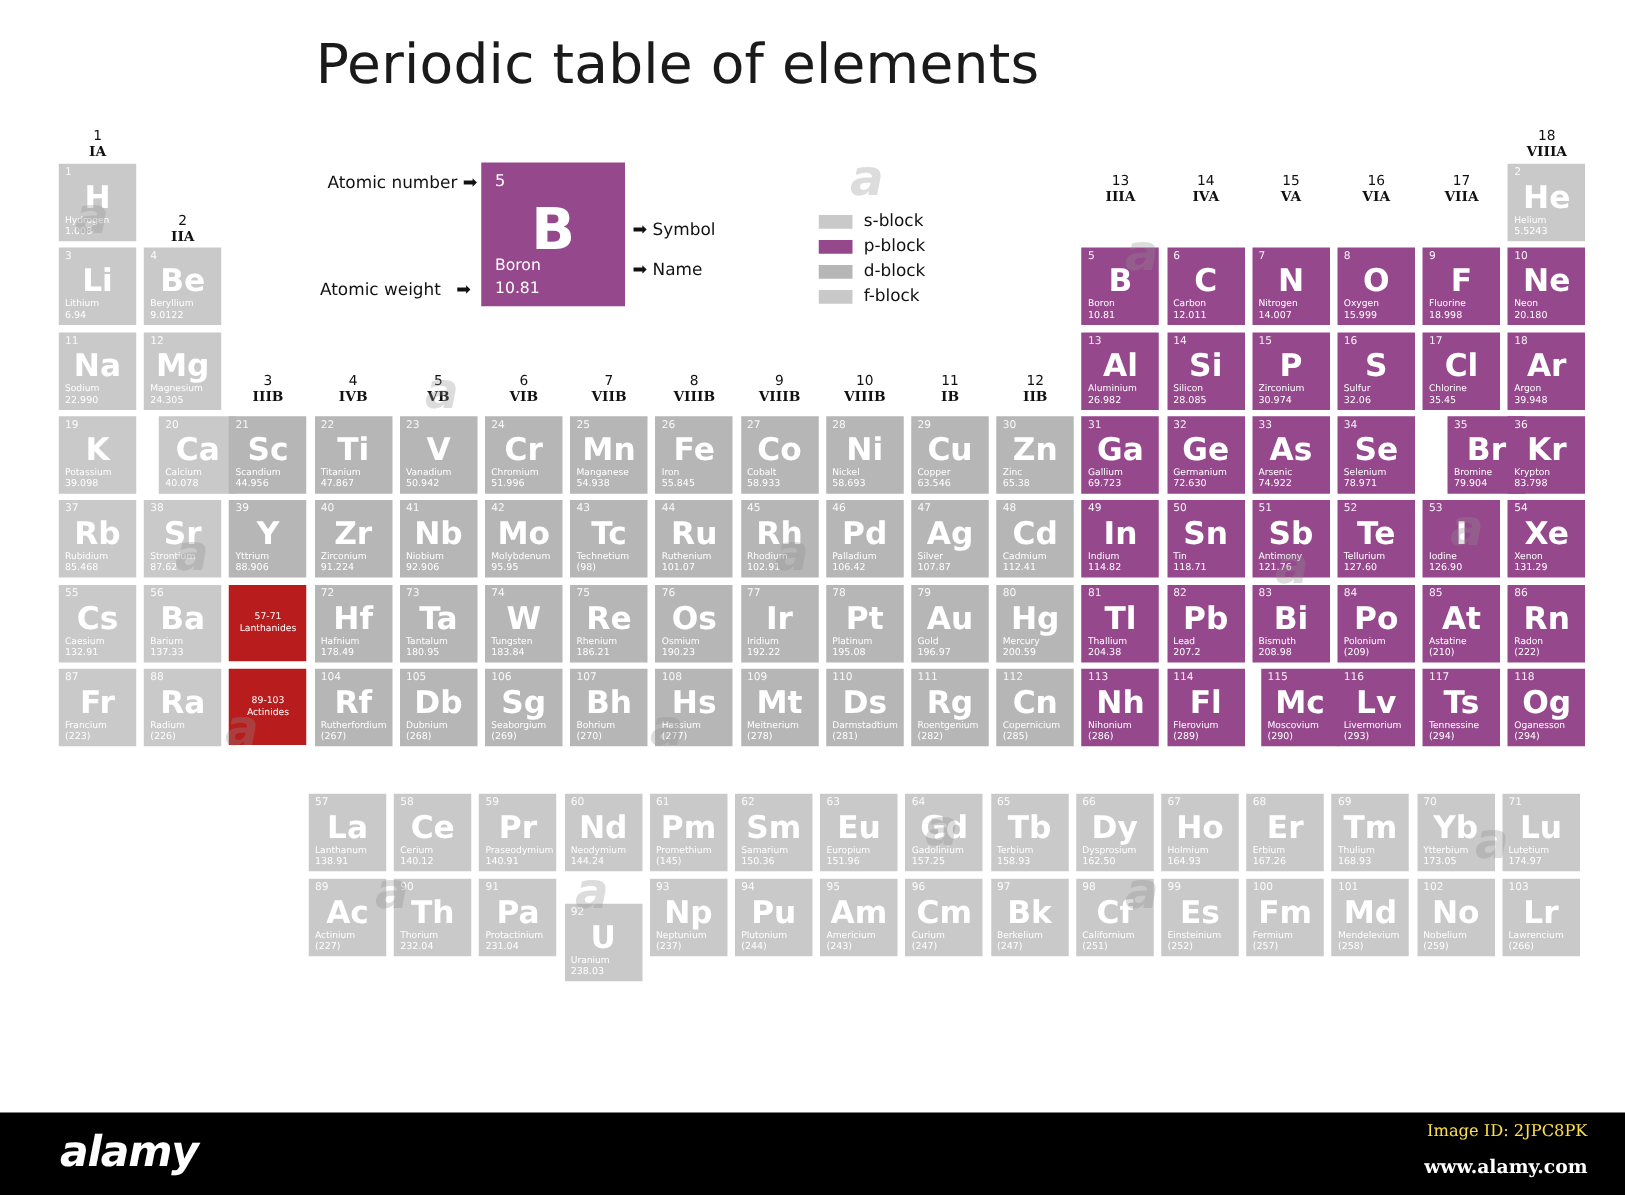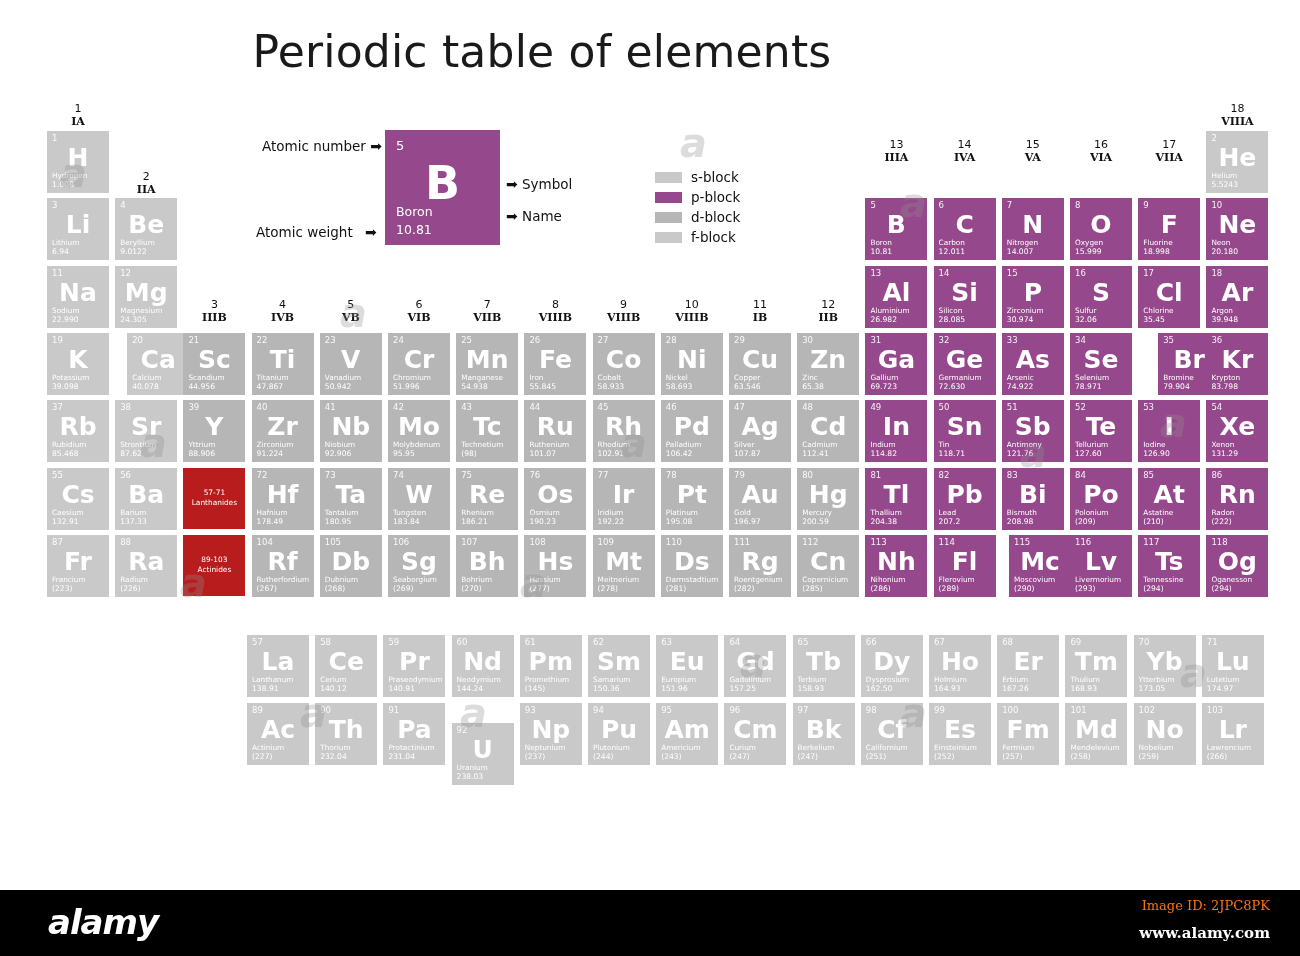--- a/index.html
+++ b/index.html
@@ -70,21 +70,21 @@
   .swatch{width:27px;height:11px;display:inline-block;margin-right:9px;}
   .legtxt{font-size:13.5px;color:#111;line-height:20px;}
 
   
   #alamybar{position:absolute;left:0;top:890px;width:1300px;height:66px;background:#000;}
   .alamy-logo{
     position:absolute;left:48px;top:12px;color:#fff;font-size:34px;
     font-weight:700;font-style:italic;letter-spacing:-1px;
     font-family:"DejaVu Sans","Liberation Sans",sans-serif;
   }
-  .alamy-id{position:absolute;right:30px;top:8px;color:#f97316;font-size:13px;
+  .alamy-id{position:absolute;right:30px;top:8px;color:#fde047;font-size:13px;
     font-family:"DejaVu Serif","Liberation Serif",serif;}
   .alamy-url{position:absolute;right:30px;top:34px;color:#fff;font-size:15px;
     font-weight:700;font-family:"DejaVu Serif","Liberation Serif",serif;}
 
   
   .wm{position:absolute;color:#8d8d8d;opacity:.30;font-size:40px;font-weight:700;
      font-style:italic;pointer-events:none;user-select:none;
      font-family:"DejaVu Sans","Liberation Sans",sans-serif;}
 </style>
 </head>

